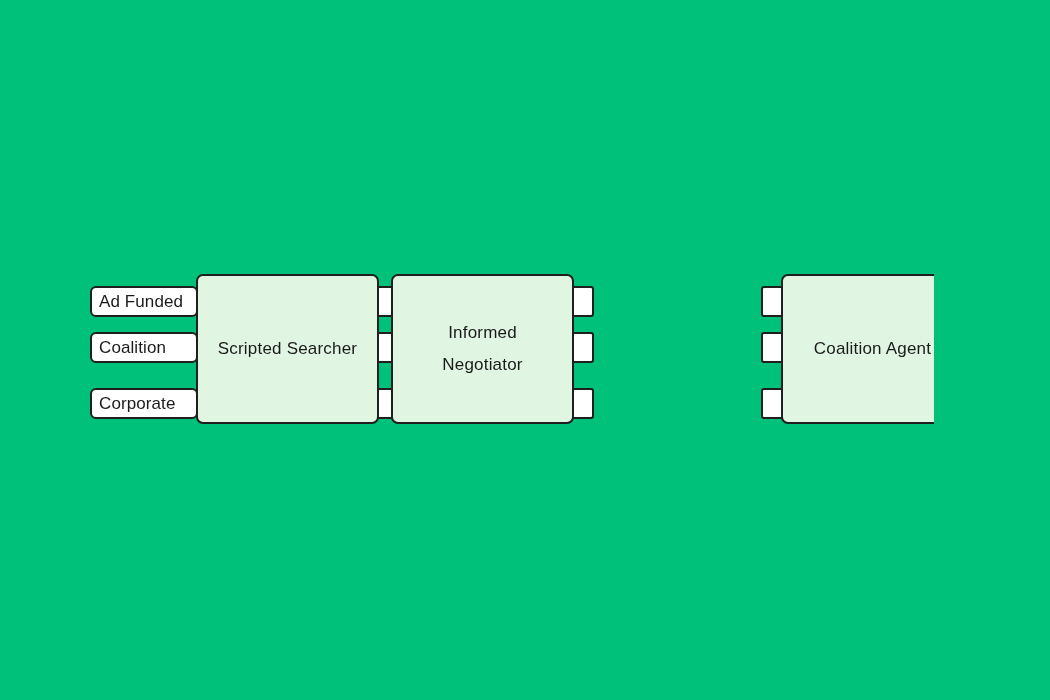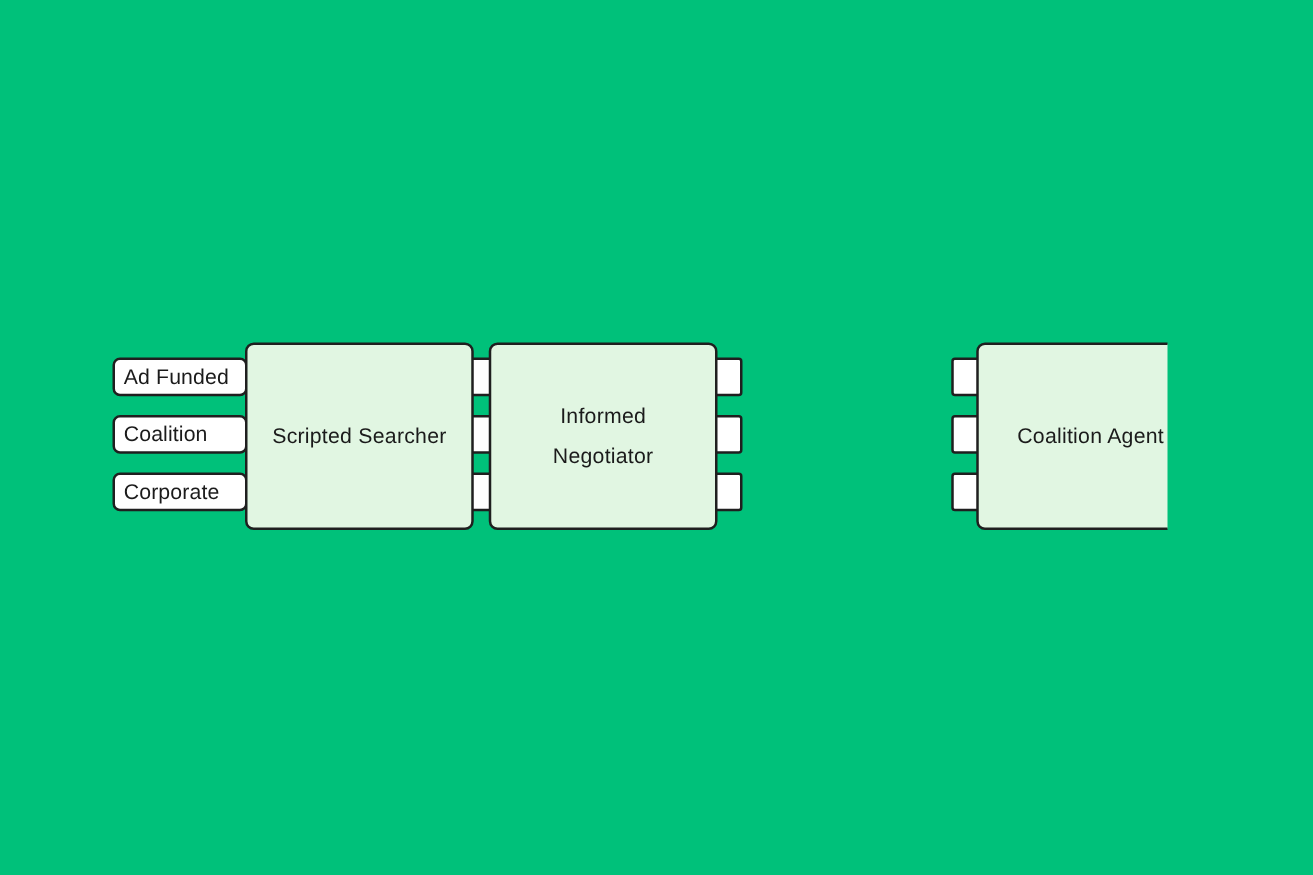--- a/index.html
+++ b/index.html
@@ -38,21 +38,21 @@
     align-items:center;
     padding-left:7px;
     font-size:17px;
     color:var(--text);
     letter-spacing:0.1px;
     z-index:1;
     white-space:nowrap;
   }
   .row-1{top:286px;}
   .row-2{top:332px;}
-  .row-3{top:378px;}
+  .row-3{top:388px;}
 
   
   .connector{
     position:absolute;
     width:28px;
     height:31px;
     background:var(--connector-fill);
     border:2px solid var(--border);
     border-radius:3px;
     box-sizing:border-box;

